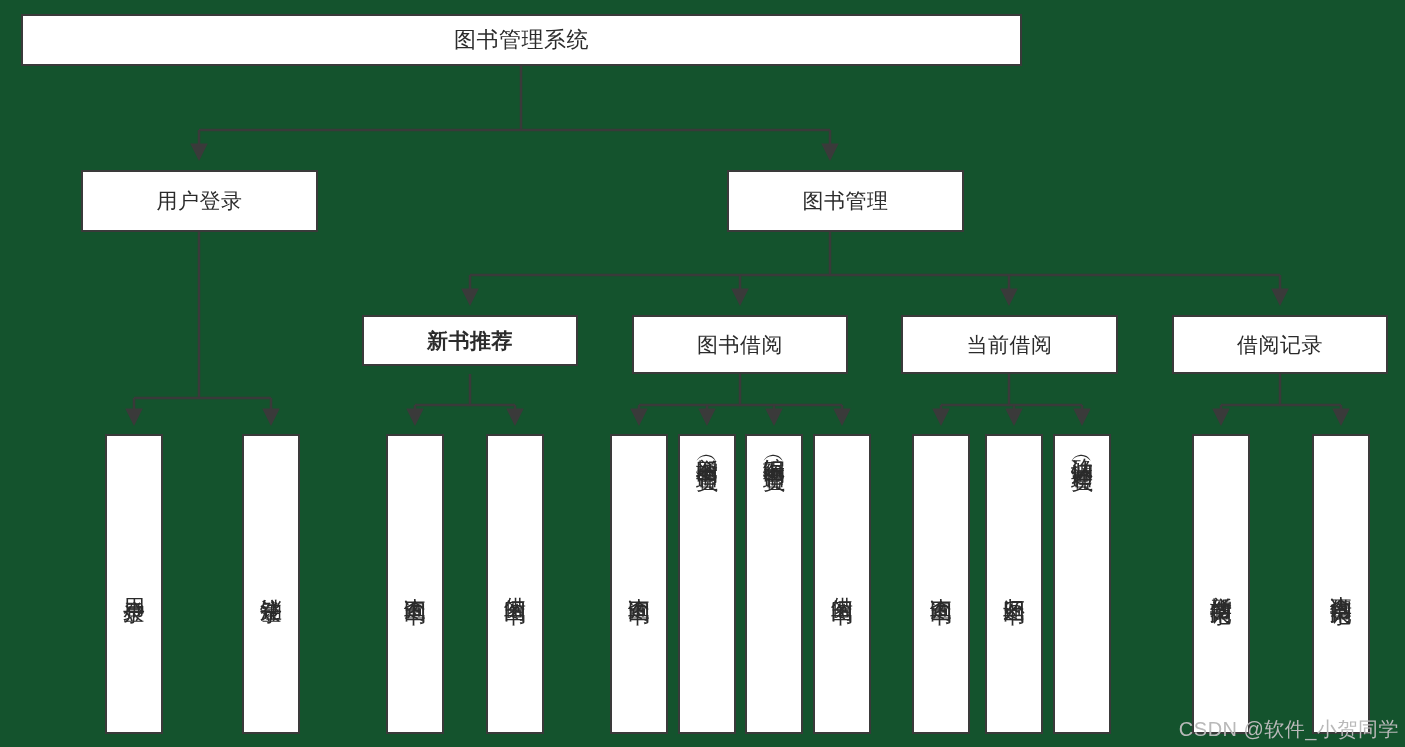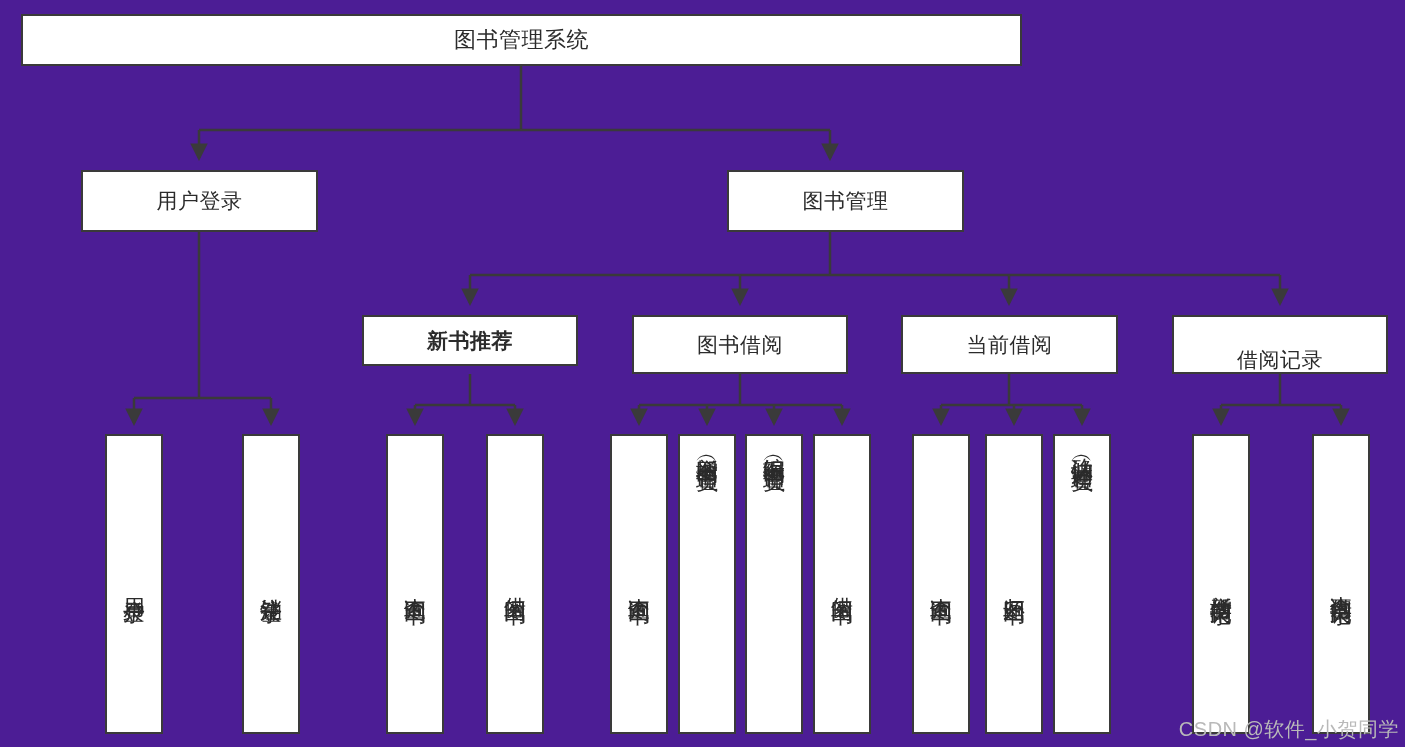--- a/index.html
+++ b/index.html
@@ -5,21 +5,21 @@
   * { box-sizing: border-box; }
   html, body {
     margin: 0; padding: 0;
     background: #ffffff;
     font-family: "Liberation Sans", "DejaVu Sans", sans-serif;
   }
   #stage {
     position: relative;
     width: 1405px;
     height: 747px;
-    background: #4c1d95;
+    background: #14532d;
     overflow: hidden;
   }
   svg#wires { position: absolute; left: 0; top: 0; width: 1405px; height: 747px; }
   .node {
     position: absolute;
     background: #ffffff;
     border: 2.5px solid #3a3a3a;
     display: flex;
     align-items: center;
     justify-content: center;
@@ -123,21 +123,21 @@
 
   <div class="node h" style="left:362px; top:315px; width:216px; height:51px;font-weight:bold;">
     <span class="lbl">新书推荐</span>
   </div>
   <div class="node h" style="left:632px; top:315px; width:216px; height:59px;">
     <span class="lbl">图书借阅</span>
   </div>
   <div class="node h" style="left:901px; top:315px; width:217px; height:59px;">
     <span class="lbl">当前借阅</span>
   </div>
-  <div class="node h" style="left:1172px; top:315px; width:216px; height:59px;align-items:flex-end;">
+  <div class="node h" style="left:1172px; top:315px; width:216px; height:59px;">
     <span class="lbl">借阅记录</span>
   </div>
 
   <div class="node v mid" style="left:105px; top:434px; width:58px; height:300px;">
     <span class="lbl">用户登录</span>
   </div>
   <div class="node v mid" style="left:242px; top:434px; width:58px; height:300px;">
     <span class="lbl">注销登录</span>
   </div>
   <div class="node v mid" style="left:386px; top:434px; width:58px; height:300px;">

